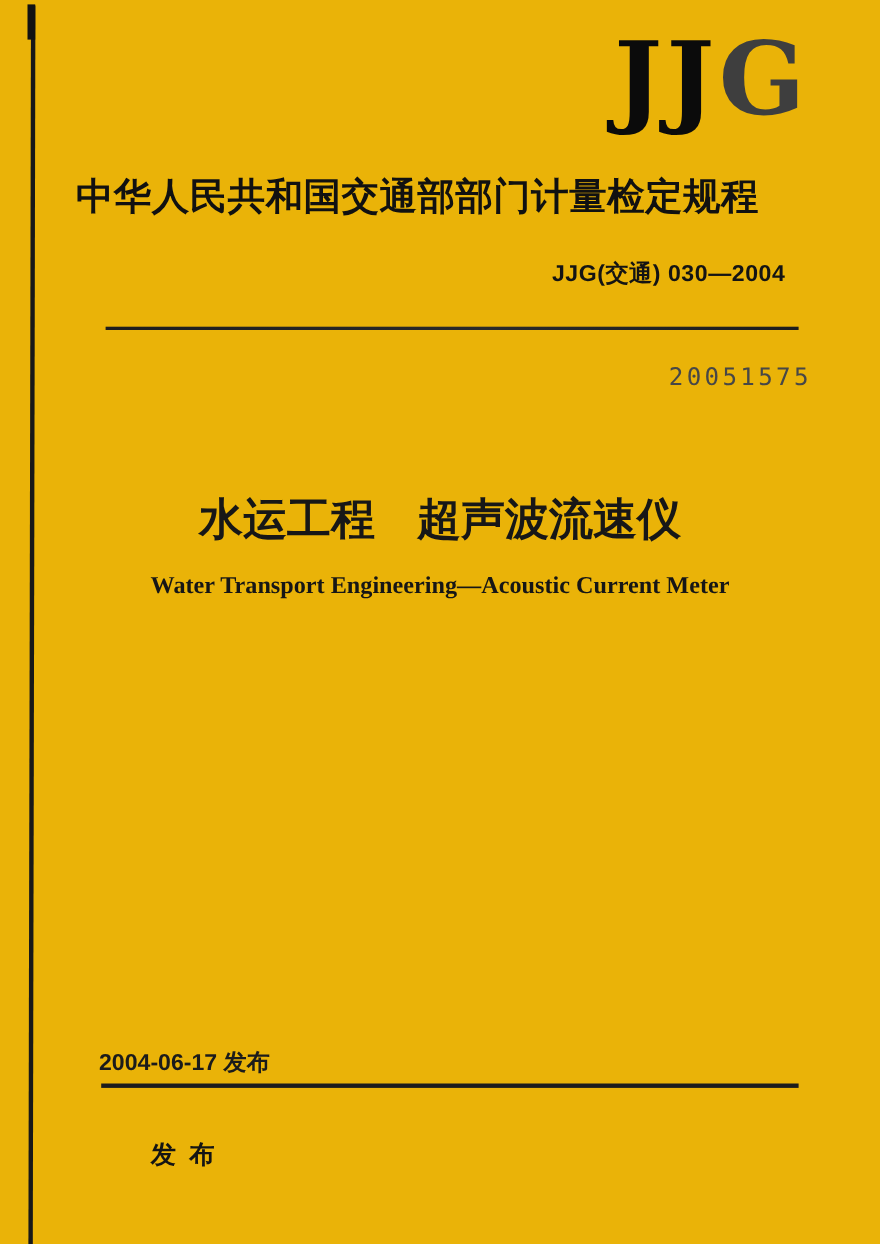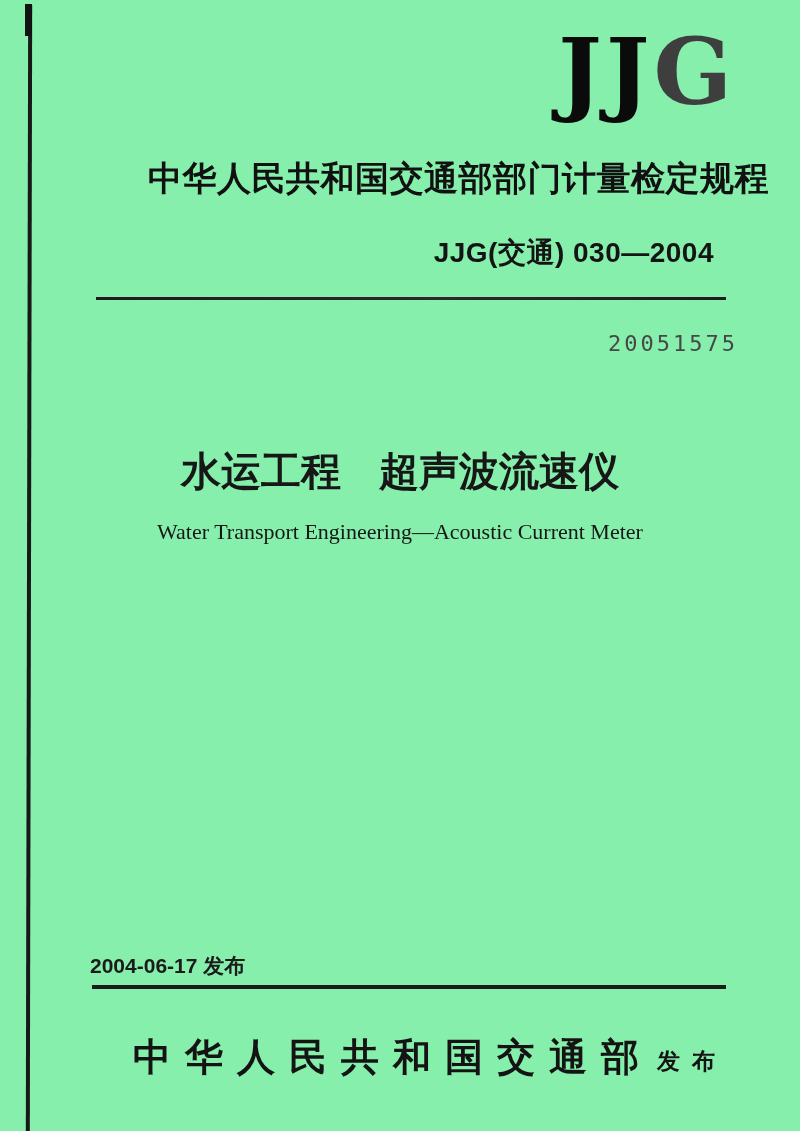--- a/index.html
+++ b/index.html
@@ -5,21 +5,21 @@
   html, body {
     margin: 0;
     padding: 0;
     background: #e8e8e8;
   }
   .page {
     position: relative;
     width: 800px;
     height: 1131px;
     margin: 0 auto;
-    background: #86efac;
+    background: #eab308;
     overflow: hidden;
     font-family: "Liberation Sans", sans-serif;
     color: #1a1a1a;
   }
 
   
   .scan-edge-line {
     position: absolute;
     left: 27px;
     top: 5px;
@@ -57,30 +57,30 @@
   
   .doc-header-title {
     position: absolute;
     left: 419px;
     top: 156px;
     transform: translateX(-50%);
     width: 700px;
     font-size: 34px;
     font-weight: bold;
     letter-spacing: 0.5px;
-    text-align: right;
+    text-align: left;
     color: #111;
     white-space: nowrap;
   }
 
   .doc-number {
     position: absolute;
     right: 86px;
     top: 234px;
-    font-size: 28px;
+    font-size: 21px;
     font-weight: bold;
     color: #141414;
     letter-spacing: 0.5px;
   }
 
   .header-rule {
     position: absolute;
     left: 96px;
     top: 297px;
     width: 630px;
@@ -115,21 +115,21 @@
 
   .main-title-en {
     position: absolute;
     left: 400px;
     top: 519px;
     transform: translateX(-50%);
     width: 700px;
     text-align: center;
     font-family: "Liberation Serif", serif;
     font-size: 22px;
-    font-weight: normal;
+    font-weight: bold;
     color: #161616;
     white-space: nowrap;
   }
 
   .dates-row {
     position: absolute;
     left: 90px;
     top: 952px;
     width: 634px;
     display: flex;
@@ -201,17 +201,16 @@
 
   <div class="main-title-en">Water Transport Engineering—Acoustic Current Meter</div>
 
   <div class="dates-row">
     <span>2004-06-17 发布</span>
   </div>
 
   <div class="footer-rule"></div>
 
   <div class="issuer-row">
-    <span class="issuer-name">中华人民共和国交通部</span>
     <span class="issuer-action">发布</span>
   </div>
 
 </div>
 
 </body></html>

